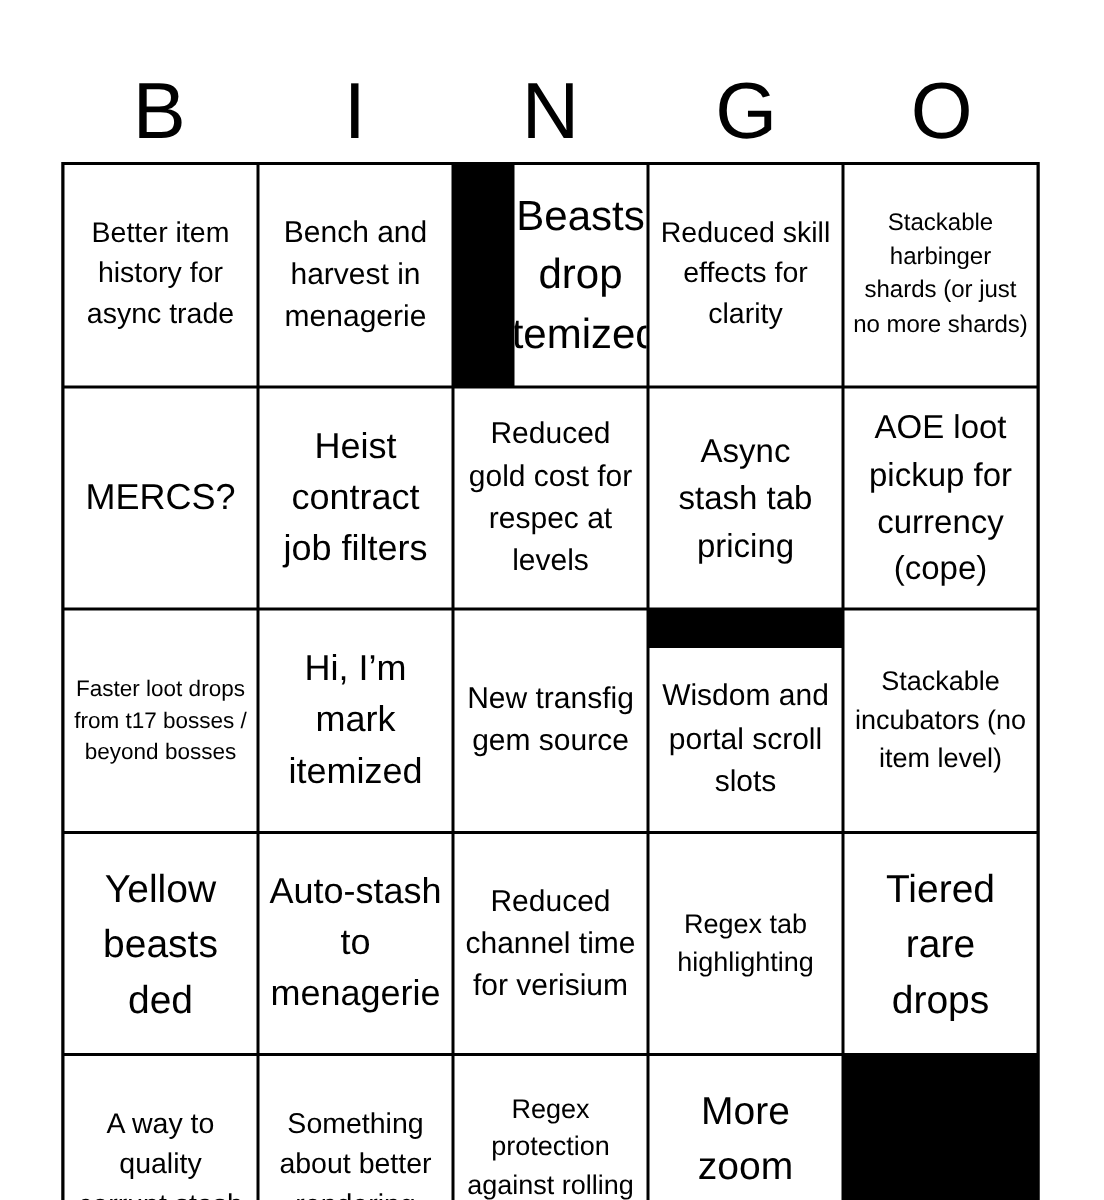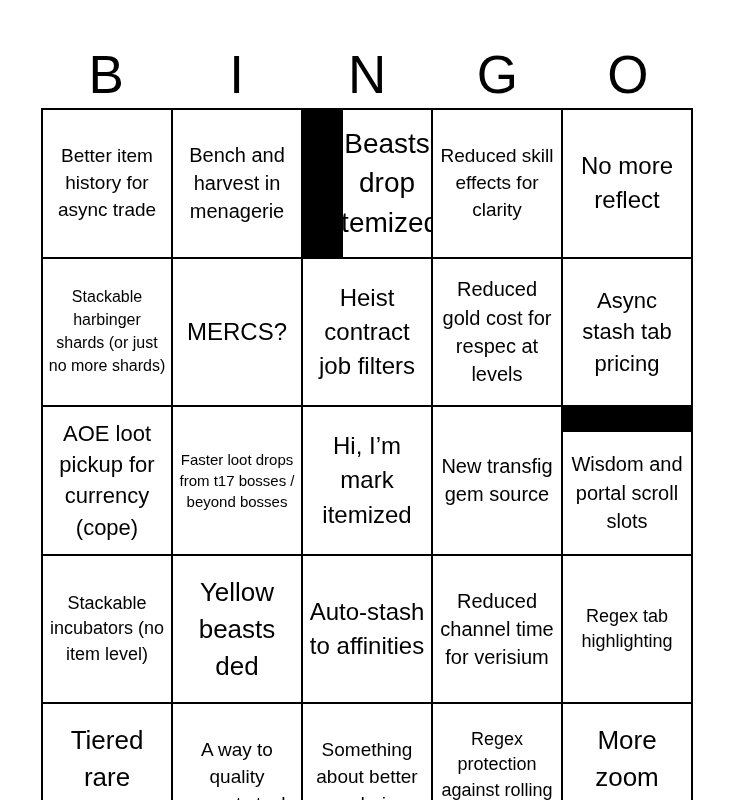--- a/index.html
+++ b/index.html
@@ -77,23 +77,20 @@
       </div>
     <div class="cell" style="font-size: 20px;">
         <span>Bench and harvest in menagerie</span>
       </div>
     <div class="cell" style="font-size: 28px; margin-left: 40px;">
         <span>Beasts drop itemized</span>
       </div>
     <div class="cell" style="font-size: 19px;">
         <span>Reduced skill effects for clarity</span>
       </div>
-    <div class="cell" style="font-size: 24px;">
-        <span>No more reflect</span>
-      </div>
 
     <div class="cell" style="font-size: 16px;">
         <span>Stackable harbinger shards (or just no more shards)</span>
       </div>
     <div class="cell" style="font-size: 24px;">
         <span>MERCS?</span>
       </div>
     <div class="cell" style="font-size: 24px;">
         <span>Heist contract job filters</span>
       </div>
@@ -120,21 +117,21 @@
         <span>Wisdom and portal scroll slots</span>
       </div>
 
     <div class="cell" style="font-size: 18px;">
         <span>Stackable incubators (no item level)</span>
       </div>
     <div class="cell" style="font-size: 26px;">
         <span>Yellow beasts ded</span>
       </div>
     <div class="cell" style="font-size: 24px;">
-        <span>Auto-stash to affinities</span>
+        <span>Auto-stash to menagerie</span>
       </div>
     <div class="cell" style="font-size: 20px;">
         <span>Reduced channel time for verisium</span>
       </div>
     <div class="cell" style="font-size: 18px;">
         <span>Regex tab highlighting</span>
       </div>
 
     <div class="cell" style="font-size: 26px;">
         <span>Tiered rare drops</span>

